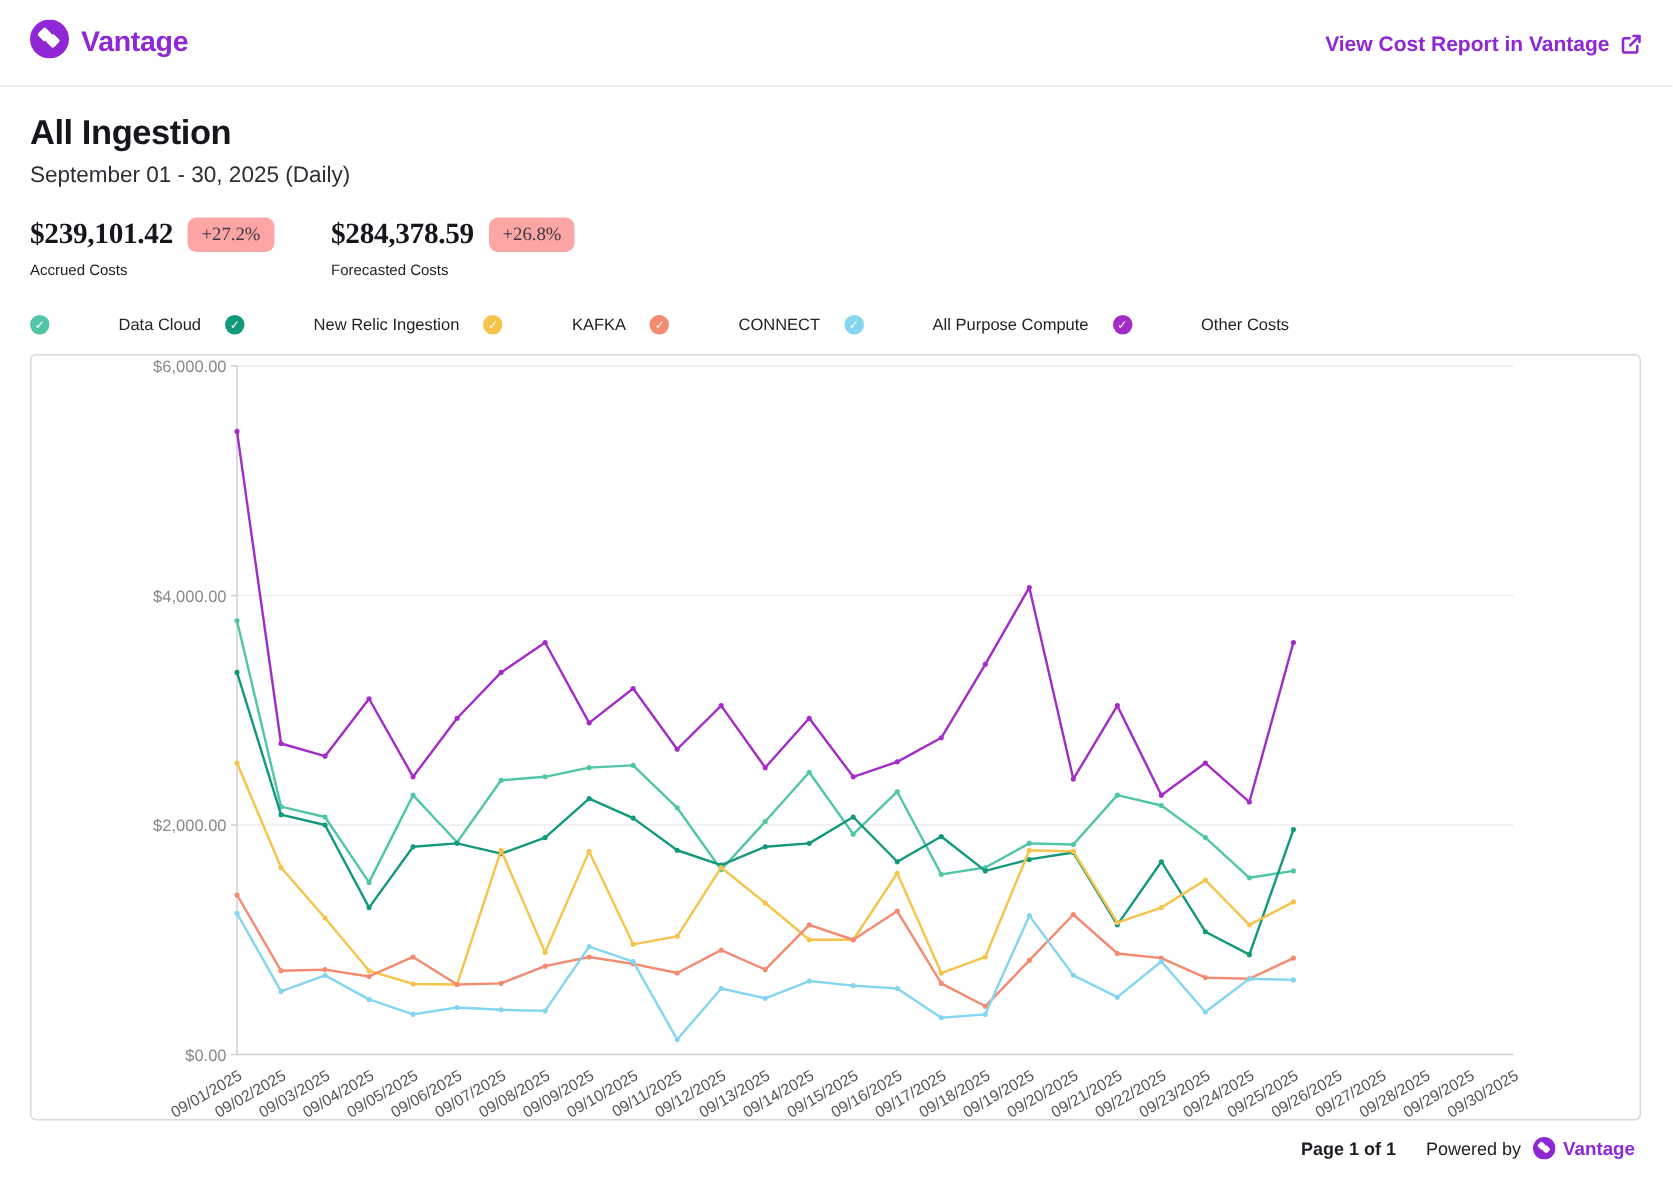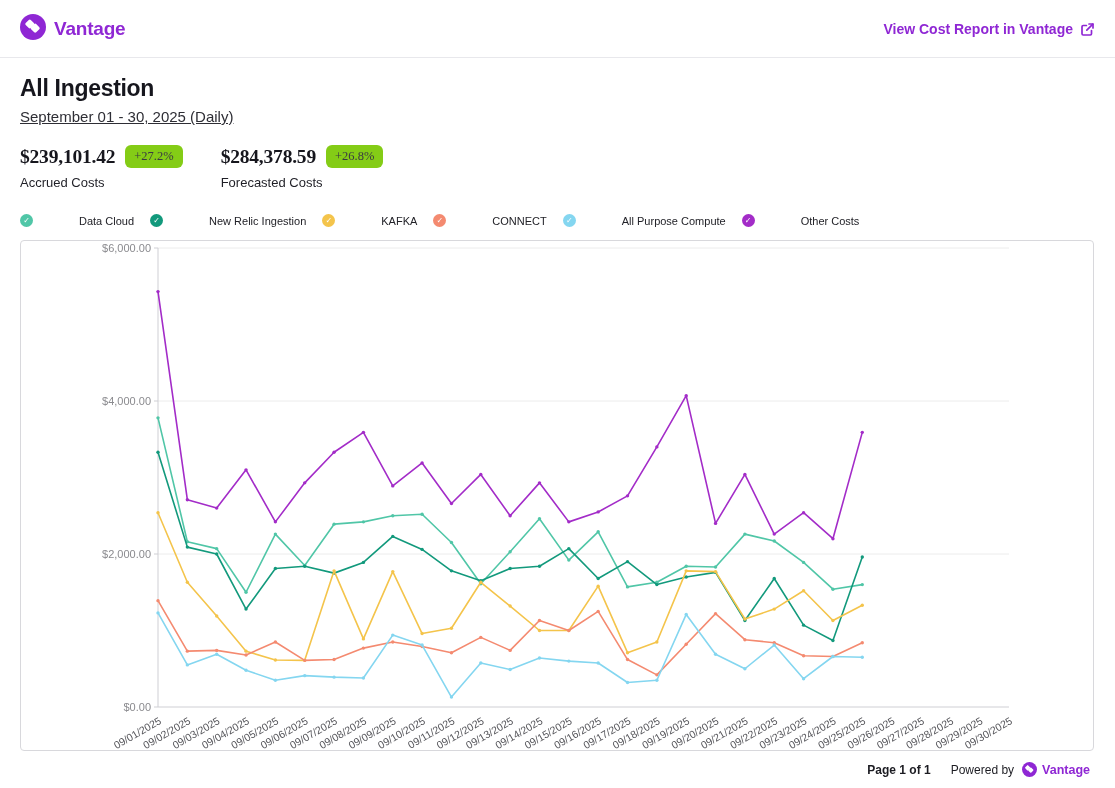--- a/index.html
+++ b/index.html
@@ -17,30 +17,30 @@
   .brand { display:flex; align-items:center; gap:8px; cursor:pointer; }
   .brand-name { color:#8f27d4; font-size:19px; font-weight:700; letter-spacing:-0.2px; }
   .logo { display:inline-block; }
   .hdr-link {
     display:flex; align-items:flex-end; gap:7px; color:#8f27d4;
     font-size:14px; font-weight:600; cursor:pointer; text-decoration:none;
   }
   
   .main { padding: 0 20px; }
   .title { font-size:23px; font-weight:700; margin-top:17px; letter-spacing:-0.3px; }
-  .subtitle { font-size:15px; color:#2e2e35; margin-top:6px;text-decoration:underline; }
+  .subtitle { font-size:15px; color:#2e2e35; margin-top:6px; }
   .metrics { display:flex; margin-top:20px; }
   .metric { margin-right:38px; }
   .metric-top { display:flex; align-items:center;font-family:Liberation Serif, serif; }
   .metric-value { font-size:19.5px; font-weight:700; letter-spacing:-0.2px; }
   .metric-delta {
-    margin-left:10px; background:#84cc16; color:#3a3a42;
+    margin-left:10px; background:#fca5a5; color:#3a3a42;
     font-size:12.5px; font-weight:500; padding:4px 9px; border-radius:6px;
   }
-  .metric-label { font-size:13px; color:#1f1f26; margin-top:7px; }
+  .metric-label { font-size:10px; color:#1f1f26; margin-top:7px; }
   
   .legend { display:flex; align-items:center; gap:16px; margin-top:24px; }
   .legend-item { display:flex; align-items:center; gap:6px; cursor:pointer; }
   .legend-swatch {
     width:13px; height:13px; border-radius:50%; color:#fff;
     font-size:8px; line-height:13px; text-align:center; flex:0 0 auto;
   }
   .legend-label { font-size:11px; color:#222228;padding-left:40px; }
   
   .card {

